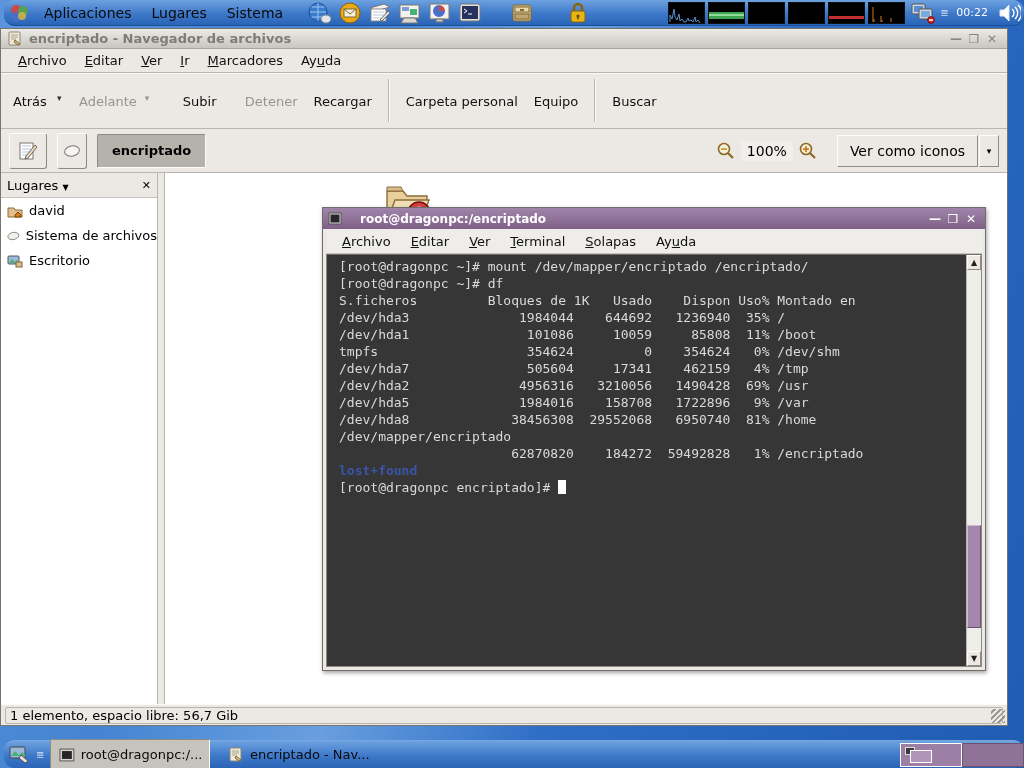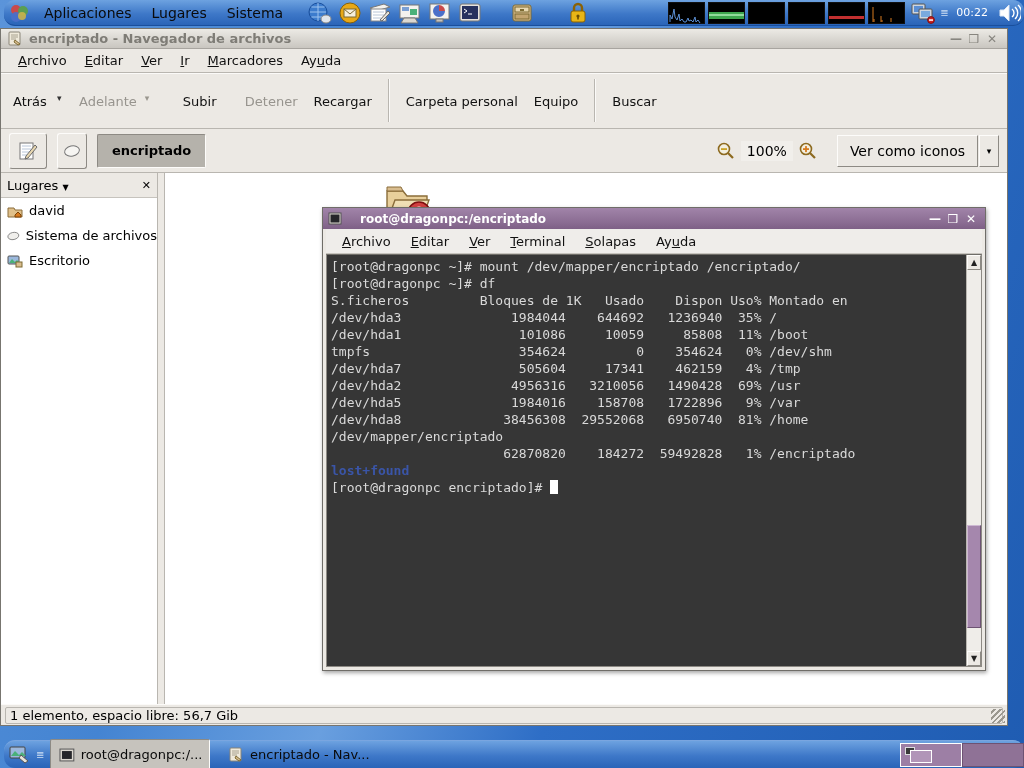--- a/index.html
+++ b/index.html
@@ -72,21 +72,21 @@
                  background:#ece9e4; border:1px solid #6f6d68; box-shadow:1px 2px 4px rgba(0,0,0,.35);
                  display:flex; flex-direction:column; padding:0 3px 3px 3px; }
   .term-titlebar { height:21px; background:linear-gradient(#a184a9 0%,#8a6c92 70%,#7e6086 100%);
                    display:flex; align-items:center; padding:0 5px; margin:0 -3px; }
   .term-titlebar .wtitle { color:#fff; font-weight:bold; margin-left:18px; flex:1; font-size:12px; }
   .term-titlebar .winbtn { color:#fff; }
   .term-menubar { height:25px; background:#efedea; display:flex; align-items:center; padding-left:6px;
                   border-bottom:1px solid #c6c3bd; }
   .term-menubar .mitem { padding:3px 10px; color:#111; }
   .term-area { flex:1; display:flex; min-height:0; border:1px solid #8d8a84; border-top-color:#6f6d68; background:#363636; }
-  .term-screen { flex:1; padding:3px 2px 0 4px; font-family:"DejaVu Sans Mono","Liberation Mono",monospace;
+  .term-screen { flex:1; padding:3px 2px 0 12px; font-family:"DejaVu Sans Mono","Liberation Mono",monospace;
                  font-size:13px; line-height:17px; color:#d9d9d9; overflow:hidden; }
   .tline { white-space:pre; }
   .tline.dir { color:#3a55a8; font-weight:bold; }
   .cursor { display:inline-block; width:8px; height:14px; background:#fff; vertical-align:-2px; }
   .term-scroll { width:15px; background:#ece9e4; border-left:1px solid #b9b6b0; display:flex; flex-direction:column; }
   .sc-arrow { height:15px; display:flex; align-items:center; justify-content:center; font-size:8px; color:#222;
               background:#ece9e4; border:1px solid; border-color:#fdfcfa #8d8a84 #8d8a84 #fdfcfa; }
   .sc-trough { flex:1; background:#efede9; position:relative; }
   .sc-thumb { position:absolute; left:0; right:0; top:67%; height:27%; background:#a587ad;
               border:1px solid; border-color:#cdb8d2 #6d5373 #6d5373 #cdb8d2; }

